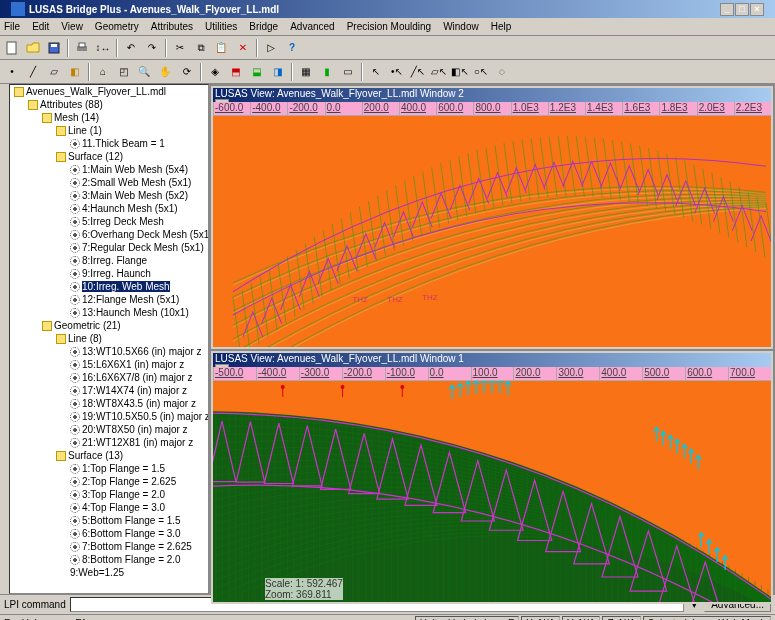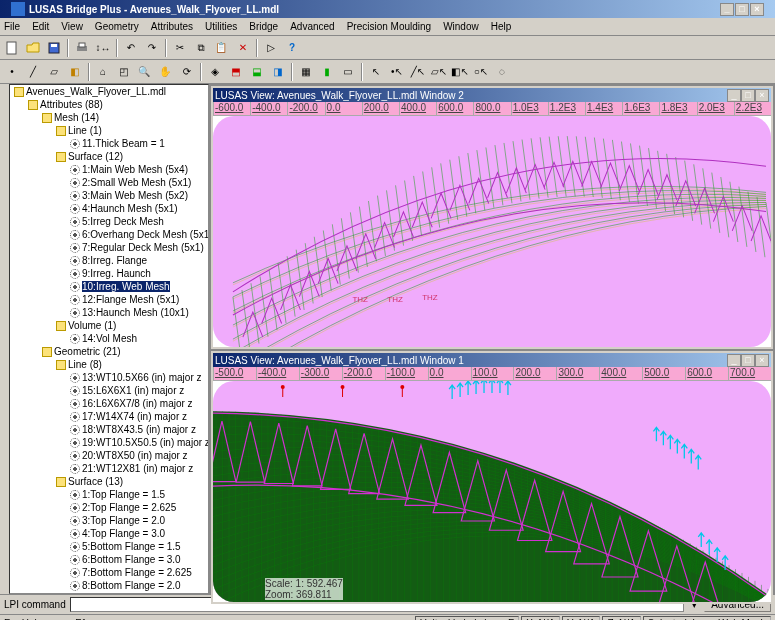--- a/index.html
+++ b/index.html
@@ -20,25 +20,25 @@
 .treepanel ul{list-style:none;padding-left:12px;}
 .treepanel>ul{padding-left:2px;}
 .treepanel li{white-space:nowrap;padding:0 2px;}
 .treepanel li .nm{cursor:pointer;}
 .treepanel li.sel>.nm{background:#0a246a;color:#fff;}
 .treepanel .ico{display:inline-block;width:10px;height:10px;margin-right:2px;vertical-align:middle;}
 .folder{background:#fce27a;border:1px solid #bb9a00;}
 .gear{background:radial-gradient(circle,#555 30%,transparent 31%);border:1px dotted #555;border-radius:50%;}
 .views{flex:1;background:#888;padding:2px;display:flex;flex-direction:column;gap:2px;}
 .viewwin{flex:1;background:#fff;border:2px solid #d4d0c8;display:flex;flex-direction:column;position:relative;}
-.viewtitle{background:linear-gradient(to right,#0a246a,#a6caf0);color:#fff;height:14px;font-size:10px;display:flex;align-items:center;padding:0 2px;}
+.viewtitle{background:linear-gradient(to right,#0a246a,#a6caf0);color:#fff;height:14px;font-size:10px;display:flex;padding:0 2px;flex-direction:column;}
 .viewtitle .spacer{flex:1;}
 .ruler{height:14px;background:#f9a8d4;border-bottom:1px solid #aaa;display:flex;font-size:8px;color:#444;overflow:hidden;text-decoration:underline;}
 .ruler span{flex:1;border-left:1px solid #aaa;padding-left:1px;}
-.canvas{flex:1;background:#f0abfc;position:relative;overflow:hidden;border-radius:21px;}
+.canvas{flex:1;background:#f97316;position:relative;overflow:hidden;}
 .scaleinfo{position:absolute;bottom:2px;left:52px;font-size:9px;color:#333;background:rgba(255,255,255,.7);}
 .cmdrow{height:20px;display:flex;align-items:center;padding:0 4px;gap:4px;border-top:1px solid #888;}
 .cmdrow input{flex:1;height:15px;border:1px inset #888;background:#fff;font-size:10px;}
 .advbtn{height:15px;padding:0 6px;border:1px outset #d4d0c8;background:#d4d0c8;cursor:pointer;}
 .status{height:18px;display:flex;align-items:center;padding:0 4px;border-top:1px solid #888;font-size:10px;}
 .status .cell{border:1px inset #aaa;padding:0 4px;height:15px;line-height:14px;margin-left:2px;}
 .status .spacer{flex:1;}
 
 .model1 path.truss{stroke:#b030c0;stroke-width:1;fill:none;}
 .model1 path.deck{stroke:#14a014;stroke-width:0.5;fill:none;}
@@ -165,25 +165,20 @@
                         <li><span class="ico gear"></span><span class="nm">3:Main Web Mesh (5x2)</span></li>
                         <li><span class="ico gear"></span><span class="nm">4:Haunch Mesh (5x1)</span></li>
                         <li><span class="ico gear"></span><span class="nm">5:Irreg Deck Mesh</span></li>
                         <li><span class="ico gear"></span><span class="nm">6:Overhang Deck Mesh (5x1)</span></li>
                         <li><span class="ico gear"></span><span class="nm">7:Regular Deck Mesh (5x1)</span></li>
                         <li><span class="ico gear"></span><span class="nm">8:Irreg. Flange</span></li>
                         <li><span class="ico gear"></span><span class="nm">9:Irreg. Haunch</span></li>
                         <li class="sel"><span class="ico gear"></span><span class="nm">10:Irreg. Web Mesh</span></li>
                         <li><span class="ico gear"></span><span class="nm">12:Flange Mesh (5x1)</span></li>
                         <li><span class="ico gear"></span><span class="nm">13:Haunch Mesh (10x1)</span></li>
-                      </ul>
-                  </li>
-                  <li><span class="ico folder"></span><span class="nm">Volume (1)</span>
-                    <ul>
-                        <li><span class="ico gear"></span><span class="nm">14:Vol Mesh</span></li>
                       </ul>
                   </li>
                 </ul>
               </li>
               <li><span class="ico folder"></span><span class="nm">Geometric (21)</span>
                 <ul>
                   <li><span class="ico folder"></span><span class="nm">Line (8)</span><ul id="line8">
                         <li><span class="ico gear"></span><span class="nm">13:WT10.5X66 (in) major z</span></li>
                         <li><span class="ico gear"></span><span class="nm">15:L6X6X1 (in) major z</span></li>
                         <li><span class="ico gear"></span><span class="nm">16:L6X6X7/8 (in) major z</span></li>

